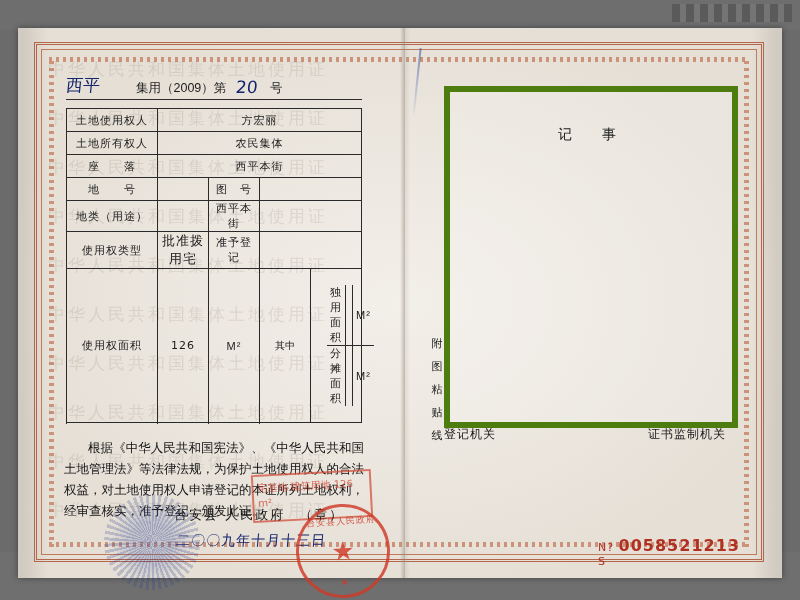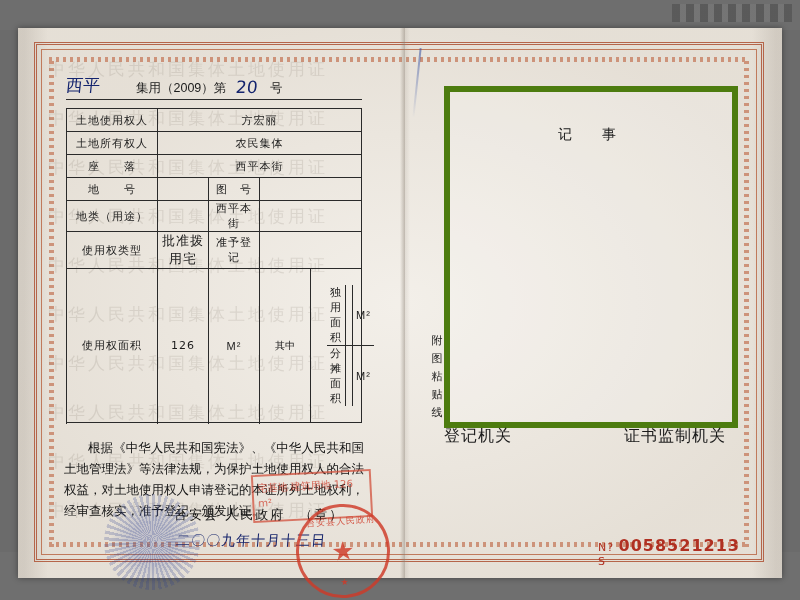--- a/index.html
+++ b/index.html
@@ -196,32 +196,32 @@
     font-size: 14px;
     letter-spacing: 8px;
     color: #1b1b1b;
     font-family: "DejaVu Sans", sans-serif;
   }
   .attach-label {
     position: absolute;
     left: 0px; top: 258px;
     width: 14px;
     font-size: 11px;
-    line-height: 18px;
+    line-height: 23px;
     color: #1b1b1b;
     text-align: center;
     font-family: "DejaVu Sans", sans-serif;
   }
   .org-row {
     position: absolute;
     left: 14px; top: 352px;
     width: 282px;
     display: flex;
     justify-content: space-between;
-    font-size: 16px;
+    font-size: 12px;
     color: #1b1b1b;
     letter-spacing: 1px;
     font-family: "DejaVu Sans", sans-serif;
   }
   .serial {
     position: absolute;
     left: 168px; top: 462px;
     font-size: 11px;
     color: #b03022;
     letter-spacing: 1px;

